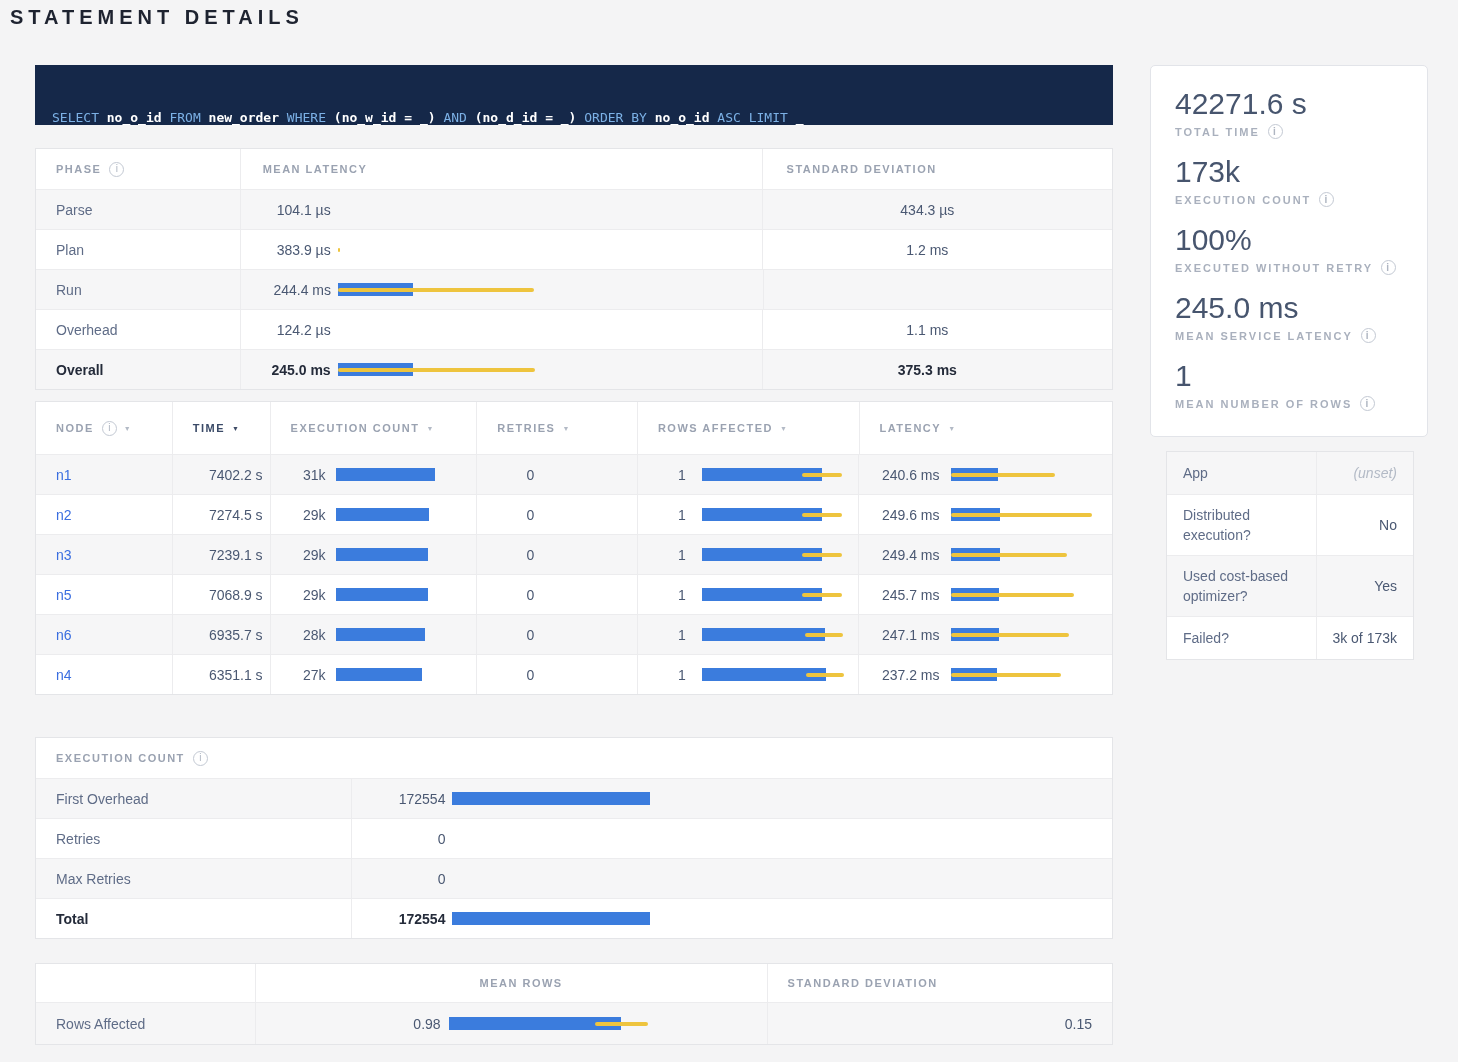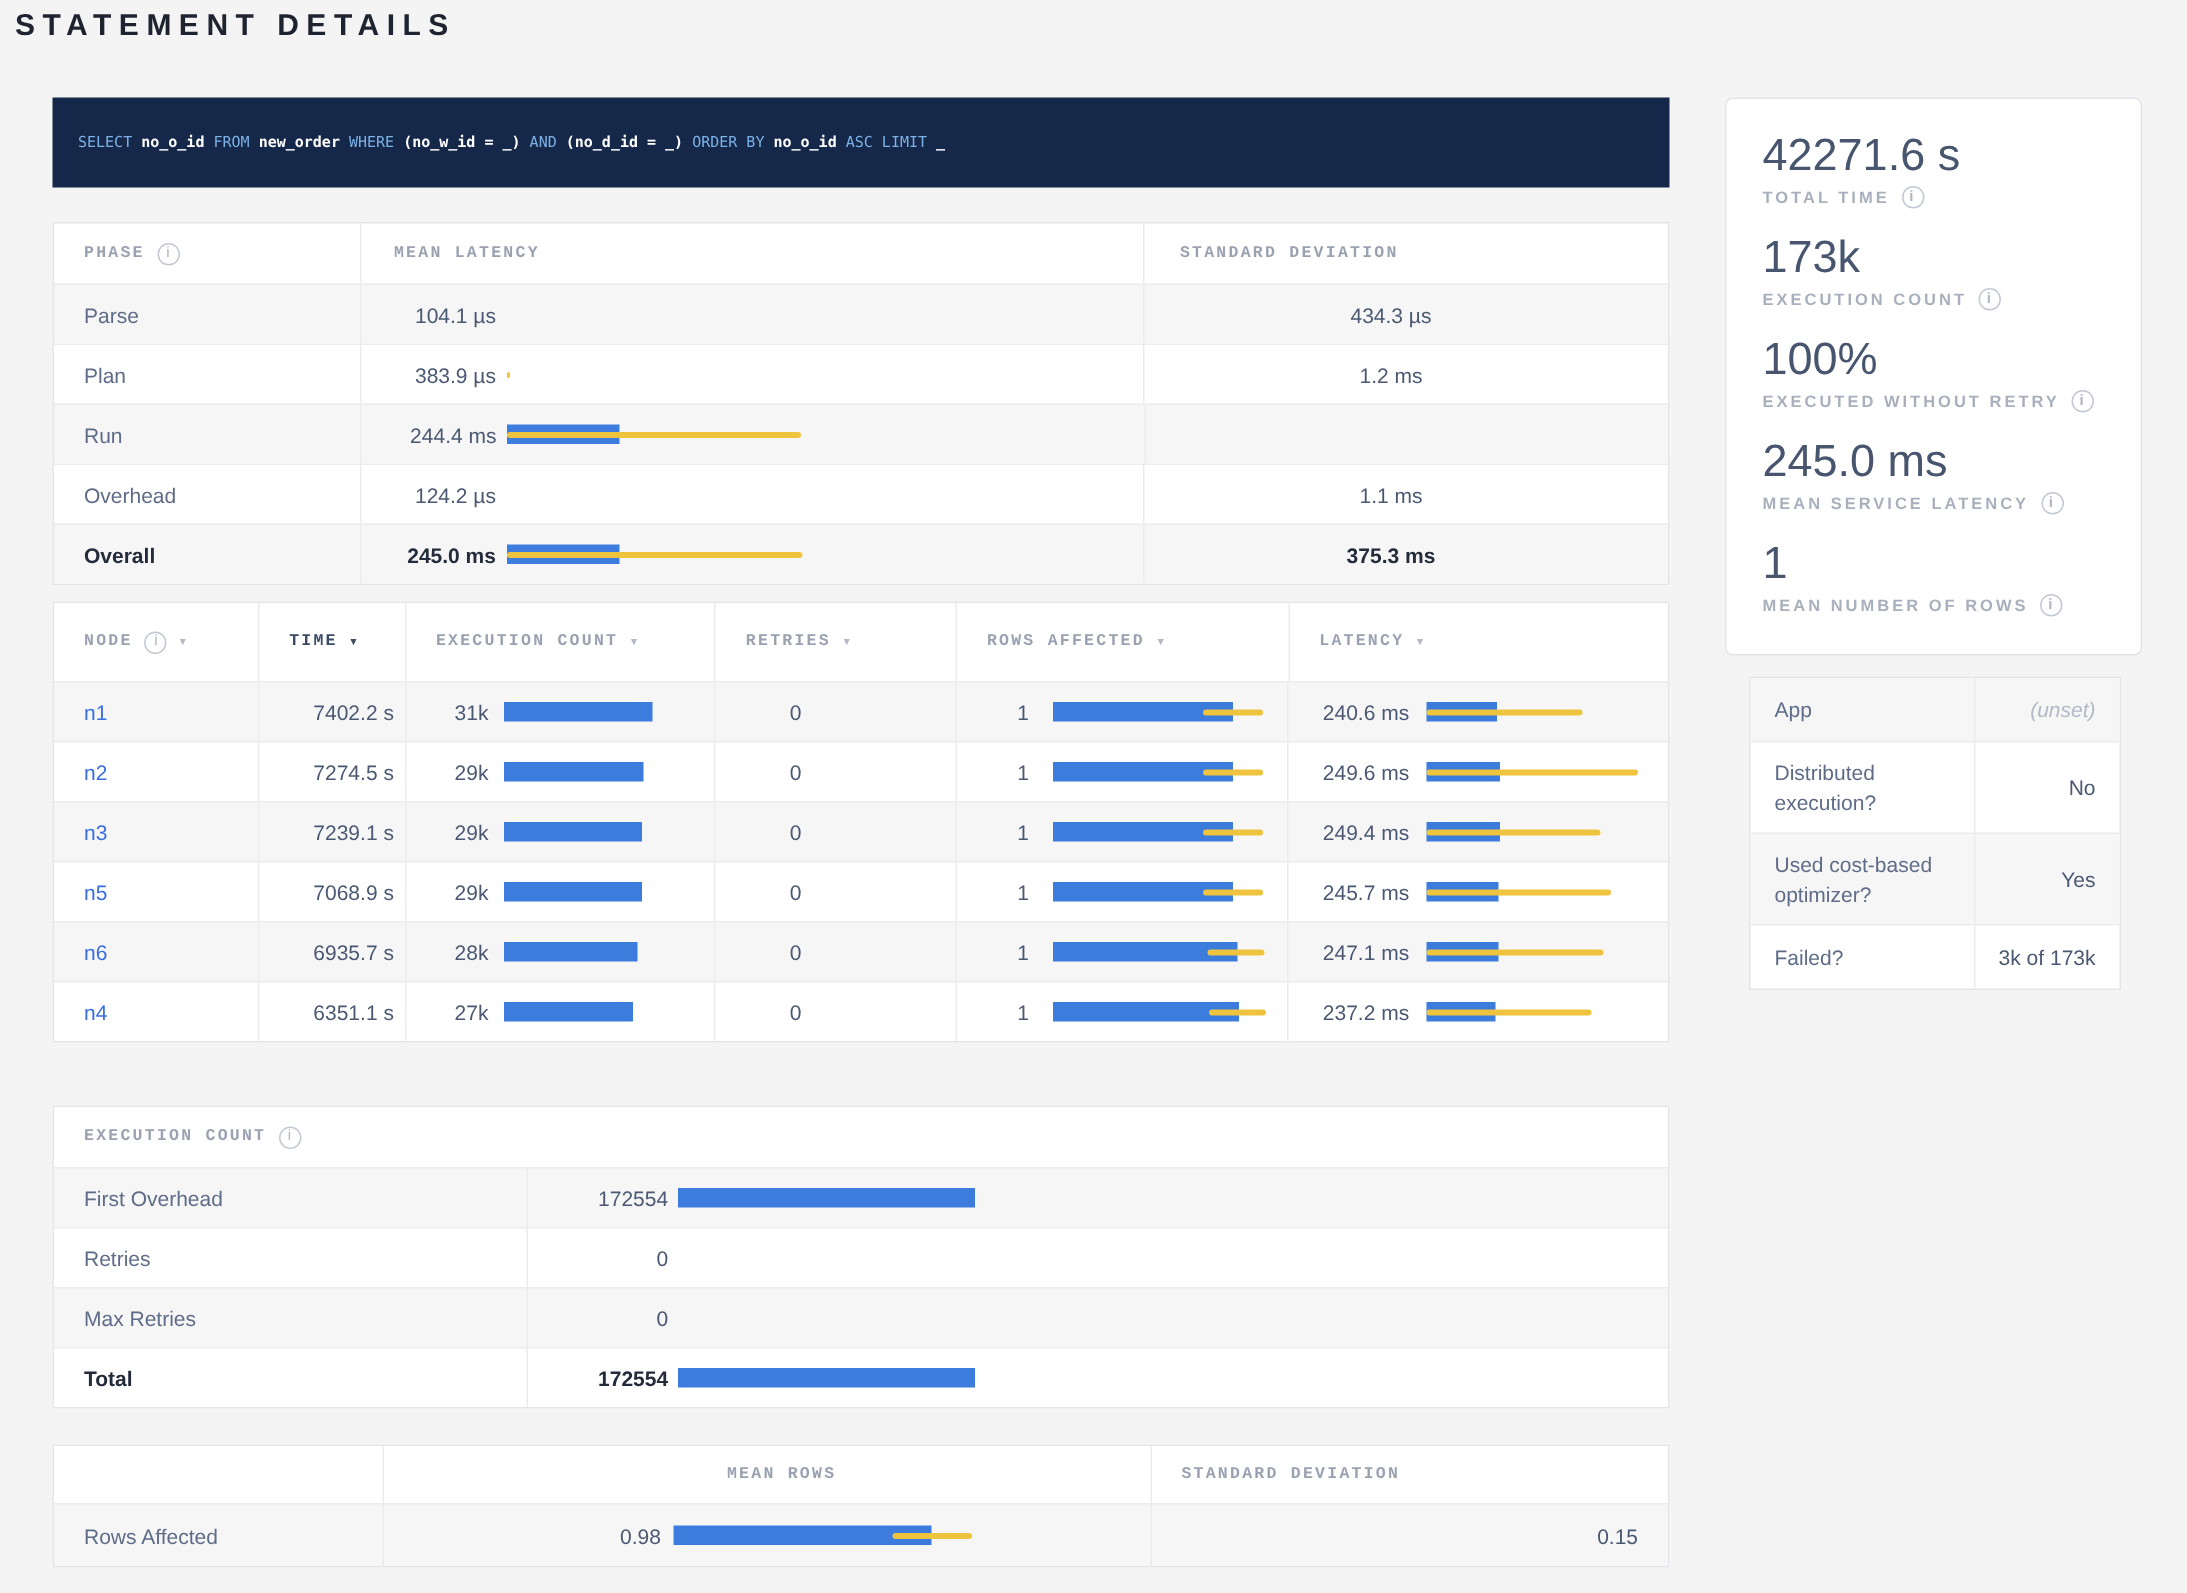--- a/index.html
+++ b/index.html
@@ -21,37 +21,37 @@
     font-family:"Liberation Sans",sans-serif;
     color:var(--val);
   }
   .page-title{
     position:absolute;left:10px;top:6px;
     font-size:20px;font-weight:700;letter-spacing:5px;color:#1e2330;
   }
   
   .sqlbox{
     position:absolute;left:35px;top:65px;width:1078px;height:60px;
-    background:#152849;display:flex;align-items:center;padding:0 17px;
-    font-family:"DejaVu Sans Mono",monospace;font-size:10px;white-space:pre;overflow:hidden;
+    background:#152849;display:flex;align-items:flex-end;padding:0 17px;
+    font-family:"DejaVu Sans Mono",monospace;font-size:13px;white-space:pre;overflow:hidden;
   }
   .sqlbox .kw{color:#7cb1e6;}
   .sqlbox .ident{color:#ffffff;font-weight:700;}
   
   .panel{
     position:absolute;left:35px;width:1078px;background:#fff;
     border:1px solid var(--border);
   }
   .thead,.trow{display:flex;align-items:stretch;}
   .thead{height:40px;}
   .trow{height:40px;border-top:1px solid var(--rowline);}
   .trow.alt{background:var(--altrow);}
   .c{display:flex;align-items:center;height:100%;border-right:1px solid var(--rowline);}
   .c.last{border-right:none;}
-  .hlabel{font-size:11px;font-weight:700;letter-spacing:1.5px;color:var(--hdr);white-space:nowrap;font-family:Liberation Mono, monospace;}
+  .hlabel{font-size:11px;font-weight:700;letter-spacing:1.5px;color:var(--hdr);white-space:nowrap;}
   .hlabel.active{color:#3a4a67;}
   .plabel{font-size:14px;color:var(--label);}
   .val{font-size:14px;color:var(--val);white-space:nowrap;}
   .trow.bold .plabel,.trow.bold .val{color:var(--dark);font-weight:700;}
   
   .info{
     display:inline-flex;align-items:center;justify-content:center;
     width:15px;height:15px;border:1px solid #c3c9d3;border-radius:50%;
     margin-left:8px;flex:0 0 auto;
   }

